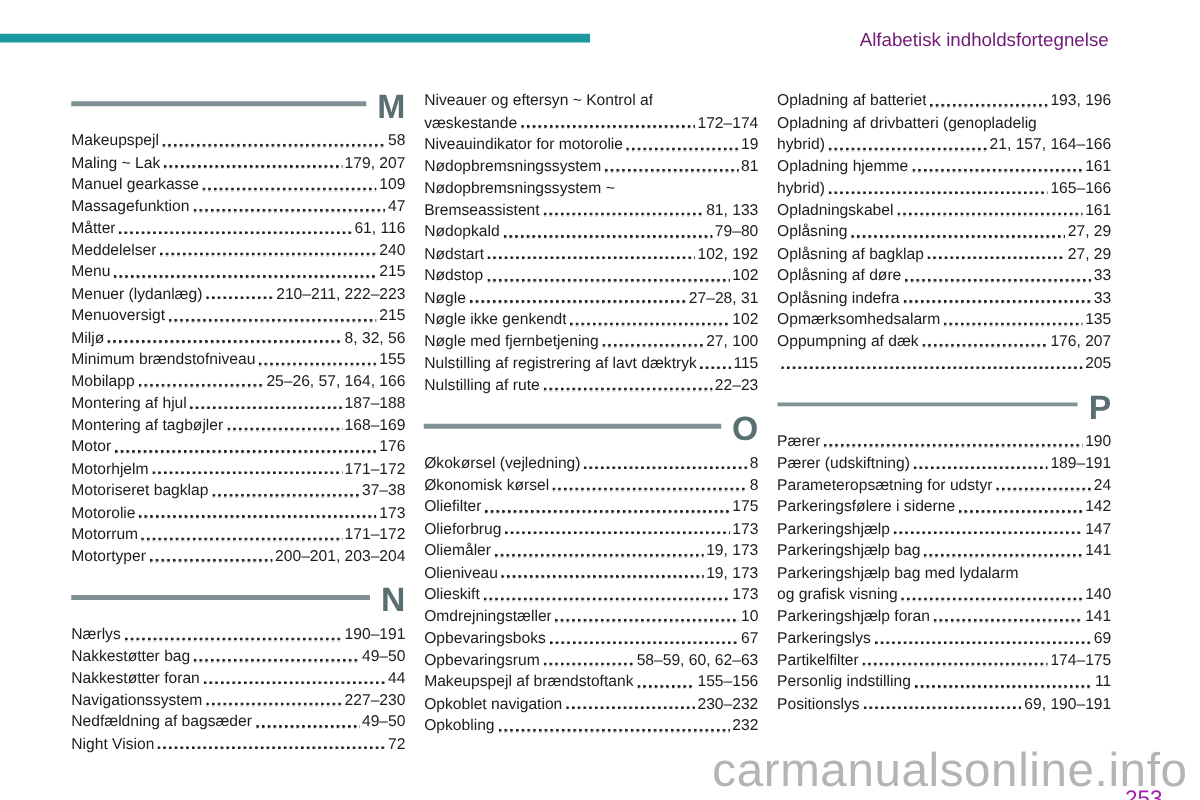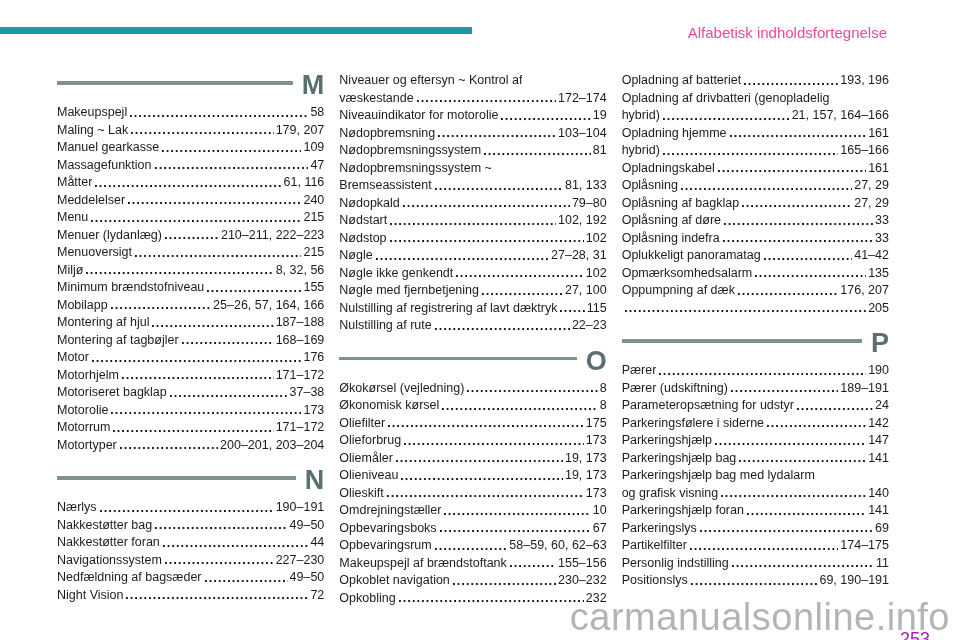--- a/index.html
+++ b/index.html
@@ -10,21 +10,21 @@
     position: relative;
     overflow: hidden;
   }
   .accent-bar {
     position: absolute; left: 0; top: 27px;
     width: 472px; height: 7px;
     background: #1b999e;
   }
   .header-title {
     position: absolute; top: 24px; right: 73px;
-    font-size: 15px; color: #ec4899;
+    font-size: 15px; color: #701a75;
     white-space: nowrap;
   }
   .columns {
     position: absolute; left: 57px; right: 71px; top: 72px;
     display: flex; gap: 15px;
   }
   .col { flex: 1 1 0; min-width: 0; }
   .col > .block:not(:first-child) { margin-top: 13px; }
   .section-head {
     display: flex; align-items: flex-start;
@@ -224,25 +224,20 @@
           <span class="label">væskestande</span>
           <span class="leader"></span>
           <span class="pages">172–174</span>
         </div>
         <div class="entry">
           <span class="label">Niveauindikator for motorolie</span>
           <span class="leader"></span>
           <span class="pages">19</span>
         </div>
         <div class="entry">
-          <span class="label">Nødopbremsning</span>
-          <span class="leader"></span>
-          <span class="pages">103–104</span>
-        </div>
-        <div class="entry">
           <span class="label">Nødopbremsningssystem</span>
           <span class="leader"></span>
           <span class="pages">81</span>
         </div>
         <div class="entry">
           <span class="label">Nødopbremsningssystem ~</span>
         </div>
         <div class="entry">
           <span class="label">Bremseassistent</span>
           <span class="leader"></span>
@@ -403,25 +398,20 @@
         </div>
         <div class="entry">
           <span class="label">Oplåsning af døre</span>
           <span class="leader"></span>
           <span class="pages">33</span>
         </div>
         <div class="entry">
           <span class="label">Oplåsning indefra</span>
           <span class="leader"></span>
           <span class="pages">33</span>
-        </div>
-        <div class="entry">
-          <span class="label">Oplukkeligt panoramatag</span>
-          <span class="leader"></span>
-          <span class="pages">41–42</span>
         </div>
         <div class="entry">
           <span class="label">Opmærksomhedsalarm</span>
           <span class="leader"></span>
           <span class="pages">135</span>
         </div>
         <div class="entry">
           <span class="label">Oppumpning af dæk</span>
           <span class="leader"></span>
           <span class="pages">176, 207</span>

